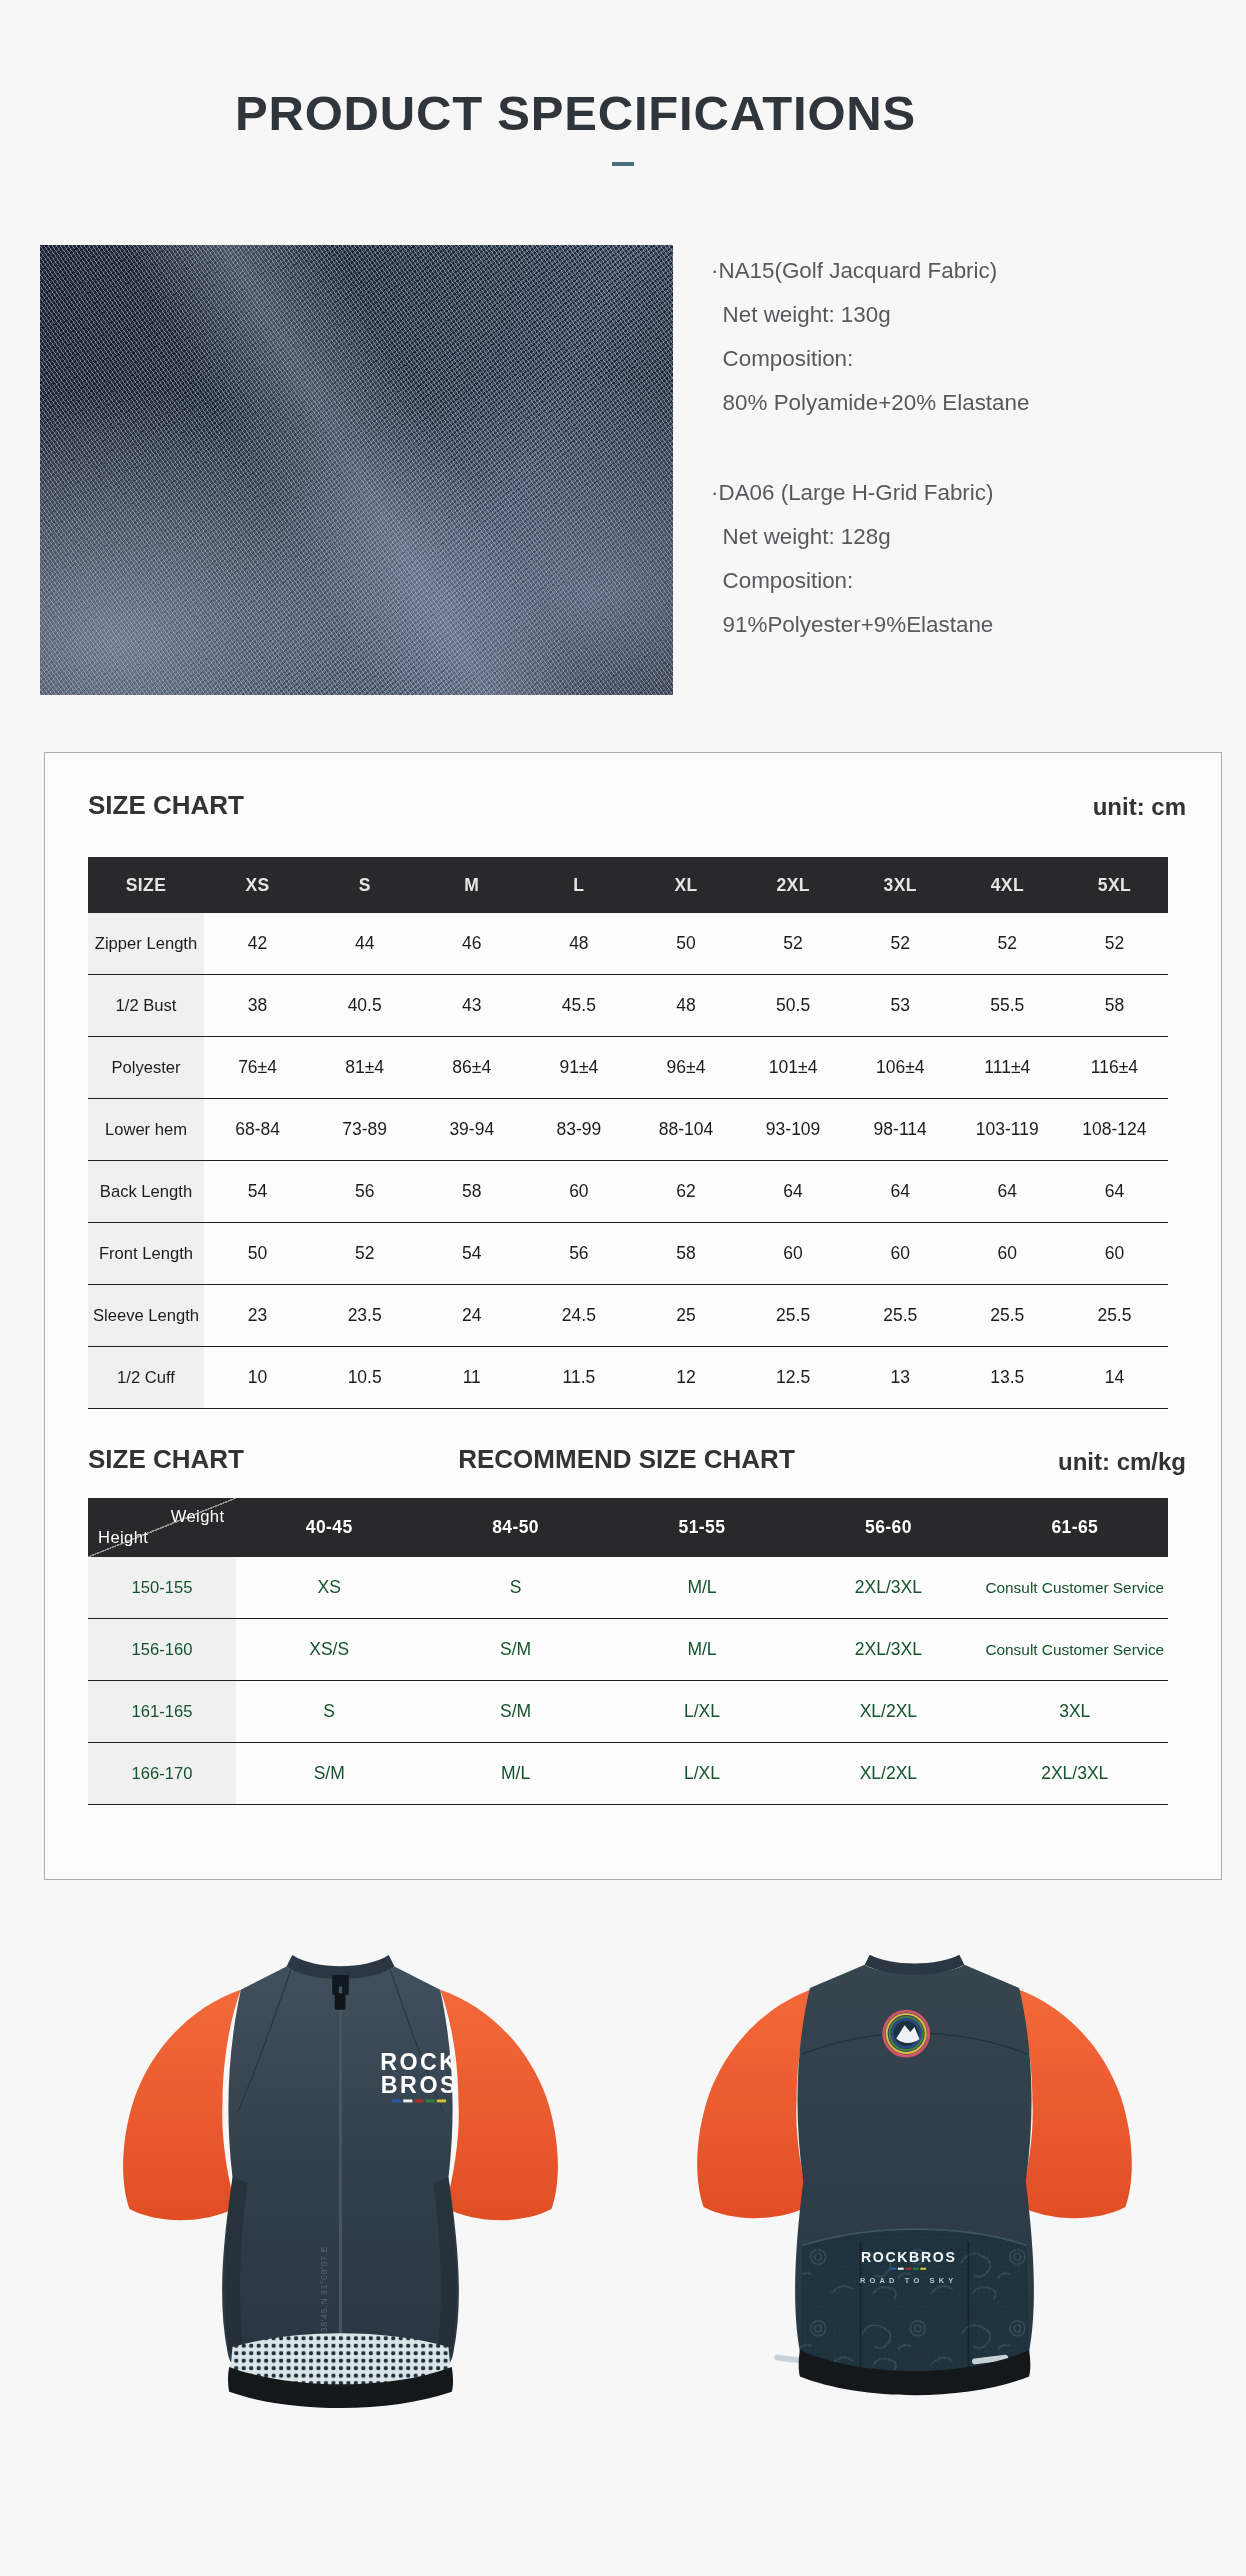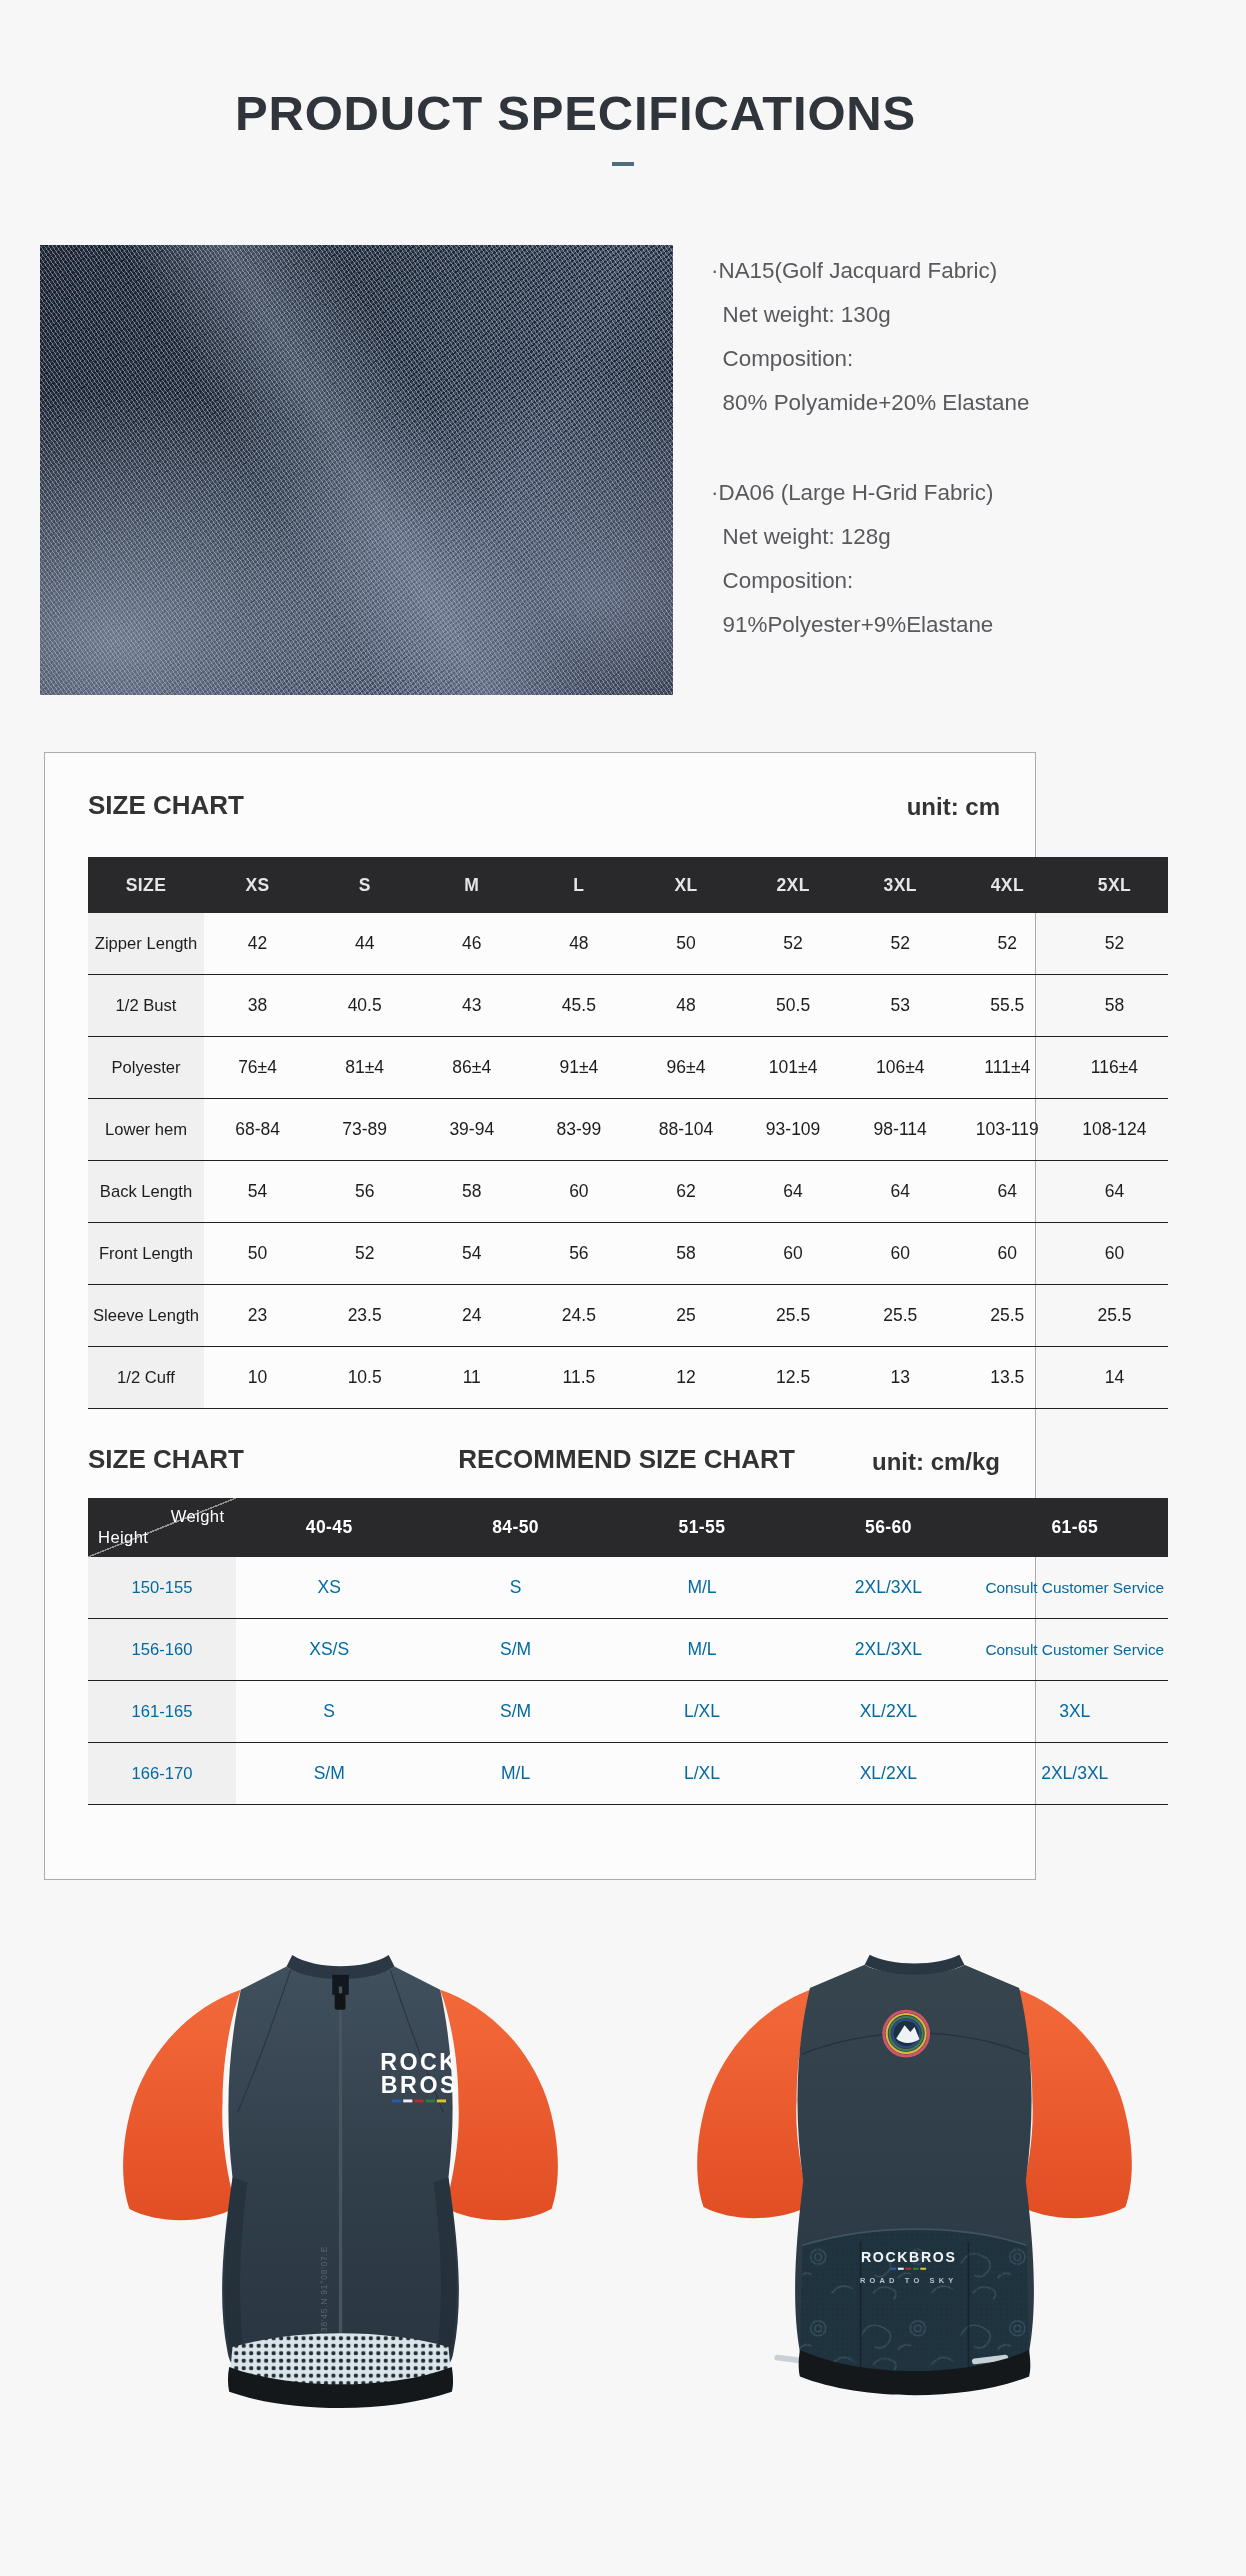--- a/index.html
+++ b/index.html
@@ -20,21 +20,21 @@
       radial-gradient(ellipse at 88% 78%, rgba(155,165,192,.45), rgba(0,0,0,0) 45%),
       repeating-linear-gradient(55deg, rgba(195,204,224,.5) 0 0.8px, rgba(0,0,0,0) 0.8px 3.3px),
       repeating-linear-gradient(-38deg, rgba(8,14,22,.65) 0 1.7px, rgba(0,0,0,0) 1.7px 4.2px),
       linear-gradient(115deg,#2b3342 0%,#3a4656 42%,#4d5970 70%,#2d3544 100%);}
   .fabric-text{position:absolute;left:711px;top:249px;width:535px;color:#58595c;font-size:22.4px;}
   .fab-line{line-height:44px;white-space:nowrap;}
   .fab-line.body{padding-left:11.6px;}
   .fab-block2{margin-top:46px;}
 
   
-  .spec-box{position:absolute;left:44px;top:752px;width:992px;height:1128px;
+  .spec-box{position:absolute;left:44px;top:752px;width:1178px;height:1128px;
     border:0.8px solid #ababab;background:#fcfcfc;box-sizing:border-box;}
   .h-left{position:absolute;left:43px;top:37px;font-size:26px;font-weight:800;color:#333;}
   .h-right{position:absolute;right:35px;top:40px;font-size:24px;font-weight:700;color:#333;}
   .h-left2{position:absolute;left:43px;top:691px;font-size:26px;font-weight:800;color:#333;}
   .h-mid2{position:absolute;left:332px;top:691px;width:499px;text-align:center;
     font-size:26px;font-weight:800;color:#333;}
   .h-right2{position:absolute;right:35px;top:695px;font-size:24px;font-weight:700;color:#333;}
 
   #table1{position:absolute;left:43px;top:104px;width:1080px;display:grid;
     grid-template-columns:116px repeat(9,1fr);}
@@ -47,21 +47,21 @@
   .b1c.lab{background:#f0f0f0;font-size:16.6px;}
   .h2c{background:#29292b;color:#fff;height:59px;display:flex;align-items:center;
     justify-content:center;font-size:17.5px;font-weight:700;letter-spacing:0.4px;}
   .h2c.diag{position:relative;
     background-image:linear-gradient(to bottom right, rgba(0,0,0,0) calc(50% - 0.8px),
       #8f8f8f calc(50% - 0.8px), #8f8f8f calc(50% + 0.8px), rgba(0,0,0,0) calc(50% + 0.8px));
     background-color:#29292b;}
   .h2c .wt{position:absolute;top:9.1px;right:11.6px;font-size:16.6px;font-weight:400;}
   .h2c .ht{position:absolute;bottom:9.1px;left:10px;font-size:16.6px;font-weight:400;}
   .b2c{height:61px;display:flex;align-items:center;justify-content:center;
-    font-size:17.5px;color:#0369a1;border-bottom:1.7px solid #202020;}
+    font-size:17.5px;color:#14532d;border-bottom:1.7px solid #202020;}
   .b2c.lab{background:#f0f0f0;font-size:16.6px;}
   .b2c.small{font-size:15.4px;}
 
   
   .jersey{position:absolute;}
   #front-svg{left:83px;top:1953px;}
   #back-svg{left:655px;top:1953px;}
   svg text{font-family:"Liberation Sans",sans-serif;}
 </style>
 </head>

